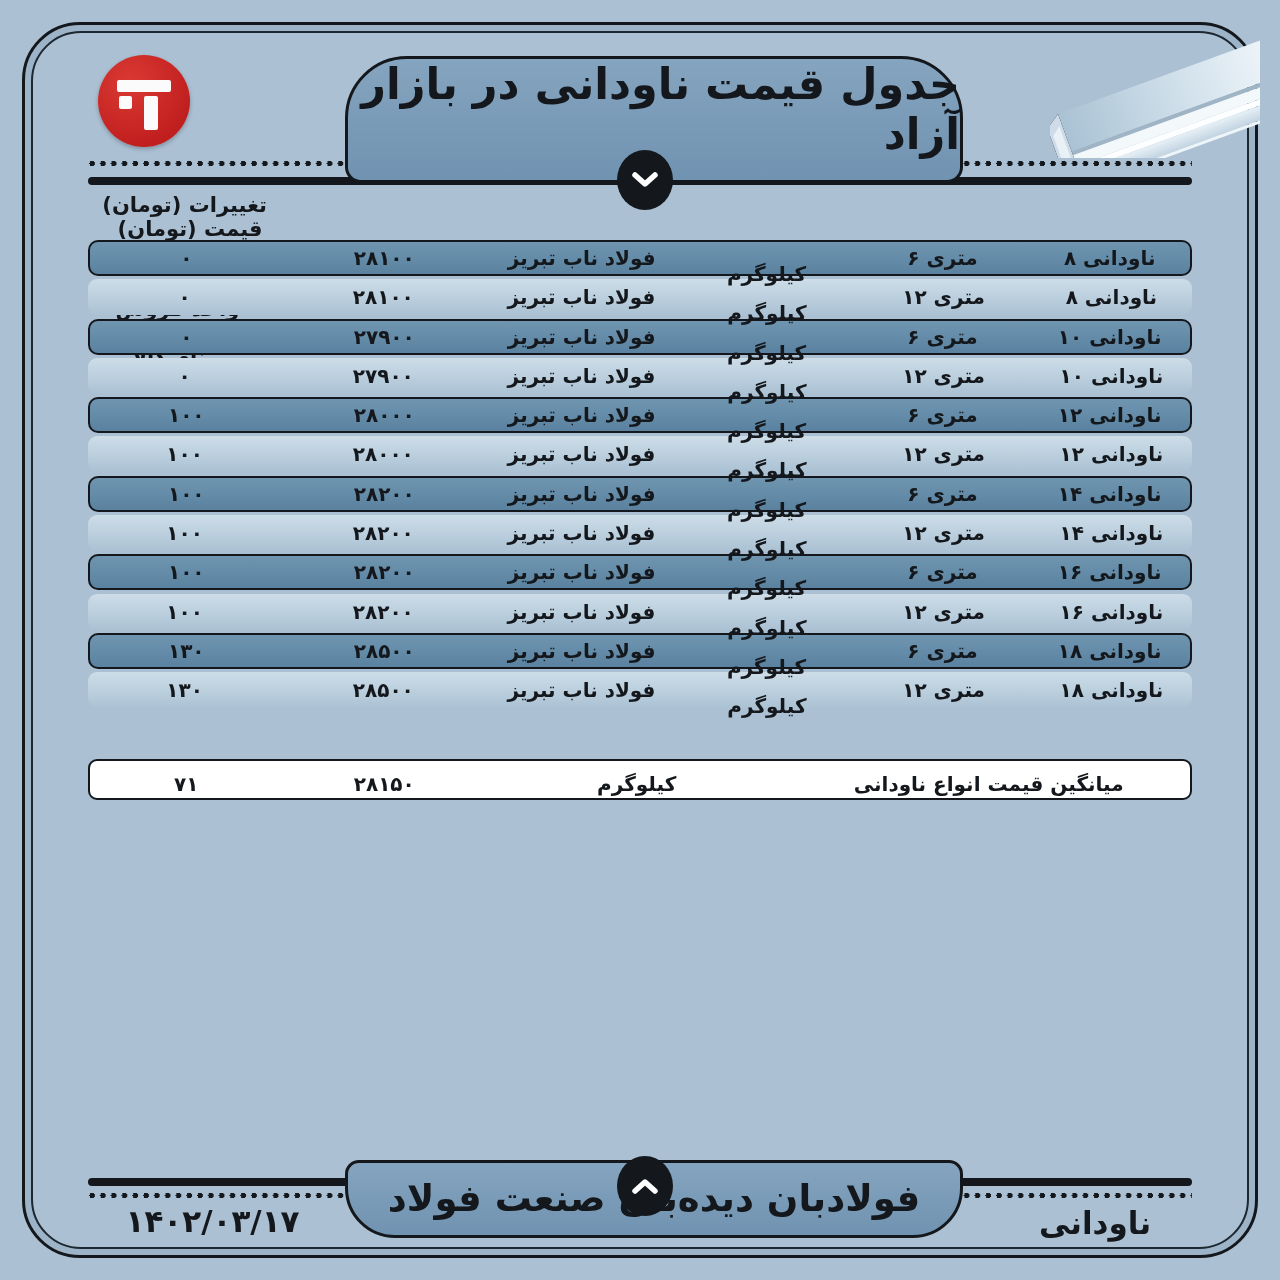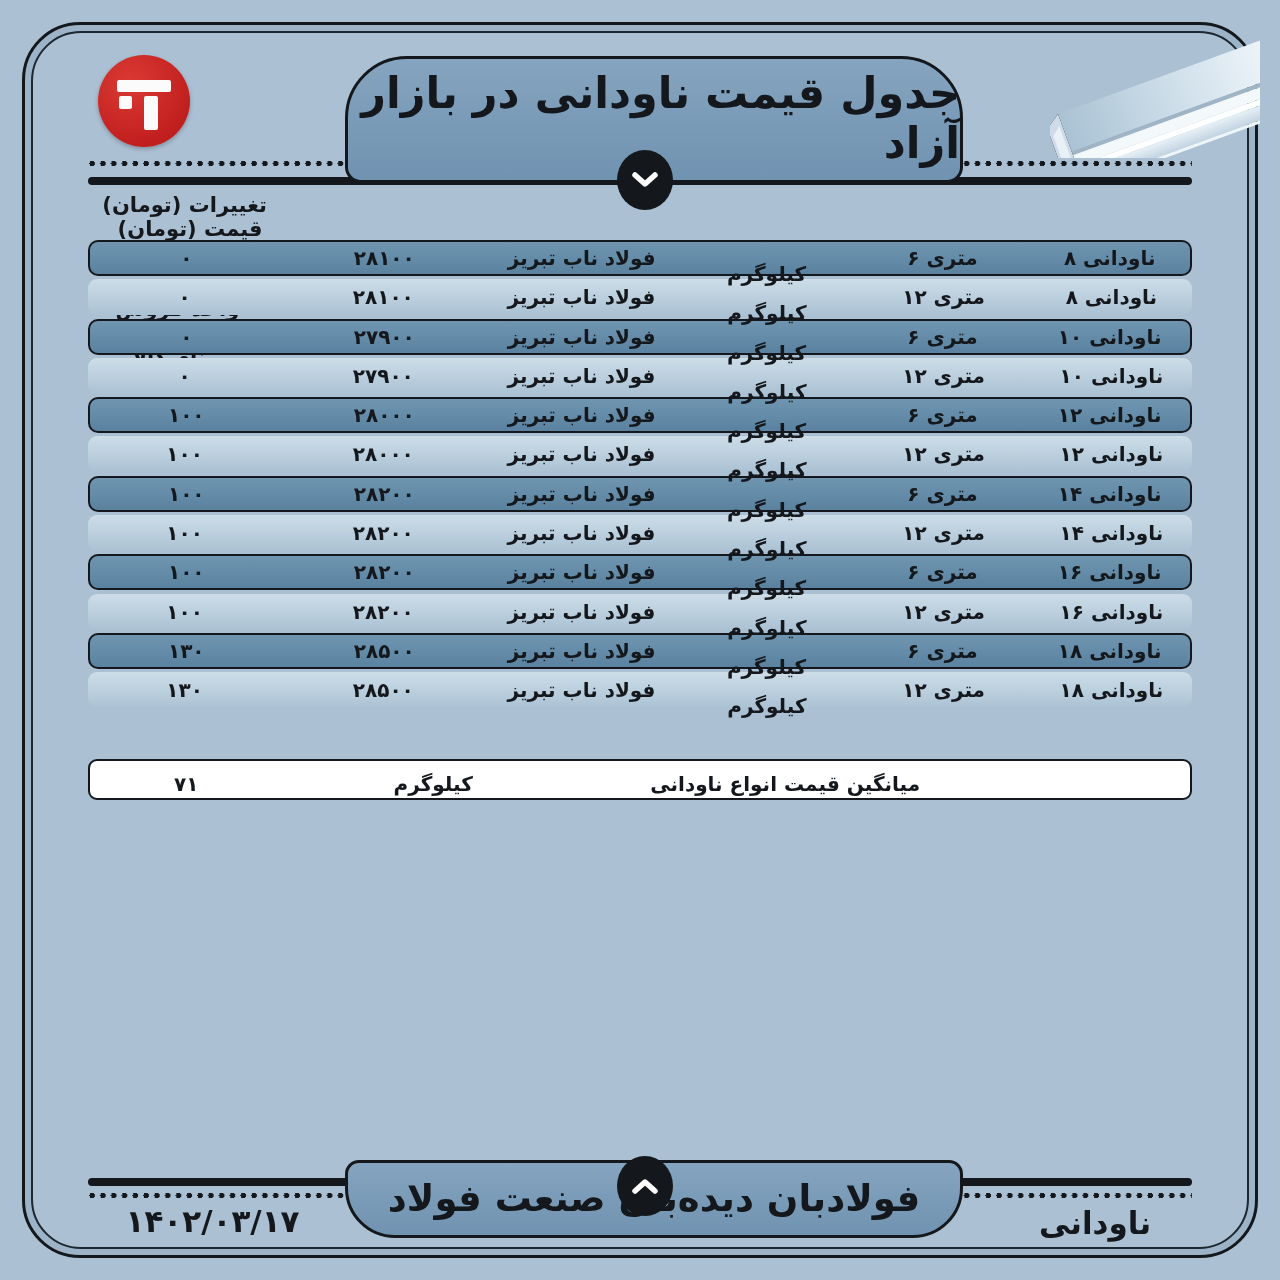--- a/index.html
+++ b/index.html
@@ -19,21 +19,21 @@
     box-shadow:0 2px 4px rgba(0,0,0,.25);z-index:3;}
   .logo .bar{position:absolute;background:#fbfbfb;border-radius:2px;}
   .logo .b-top{left:21%;top:27%;width:58%;height:13%;}
   .logo .b-vert{left:50%;top:45%;width:15%;height:36%;}
   .logo .b-dot{left:23%;top:45%;width:14%;height:14%;}
 
   
   .title-box{position:absolute;left:345px;top:56px;width:618px;height:127px;z-index:2;
     background:linear-gradient(180deg,#85a4bf,#7093b1);
     border:3px solid #14181c;border-radius:62px 62px 16px 16px;
-    display:flex;align-items:center;justify-content:center;box-sizing:border-box;}
+    display:flex;justify-content:center;box-sizing:border-box;}
   .title-text{font-size:43px;font-weight:bold;direction:rtl;padding-bottom:4px;}
 
   
   .channel-img{position:absolute;left:1050px;top:20px;width:210px;height:138px;z-index:3;}
 
   
   .dotted{position:absolute;left:88px;width:1104px;height:7px;z-index:1;
     background-image:radial-gradient(circle 2.7px at 4px 3.5px,#14181c 97%,rgba(0,0,0,0));
     background-size:10.8px 7px;background-repeat:repeat-x;}
   .dotted.top{top:160px;}
@@ -234,20 +234,21 @@
     <div class="cell c-price">۲۸۵۰۰</div>
     <div class="cell c-factory">فولاد ناب تبریز</div>
     <div class="cell c-unit">کیلوگرم</div>
     <div class="cell c-length">متری ۱۲</div>
     <div class="cell c-name">ناودانی ۱۸</div>
   </div>
     </div>
 
   <div class="avg-row">
     <div class="cell a-change">۷۱</div>
+    <div class="cell a-price">۲۸۱۵۰</div>
     <div class="cell a-unit">کیلوگرم</div>
     <div class="cell a-label">میانگین قیمت انواع ناودانی</div>
   </div>
 
   <div class="thick bottom"></div>
   <div class="chev-circle bottom">
     <svg width="28" height="18" viewBox="0 0 28 18">
         <polyline points="4,4 14,13 24,4" stroke="#ffffff" stroke-width="5.5" fill="none" stroke-linecap="round" stroke-linejoin="round"></polyline>
       </svg>
   </div>

